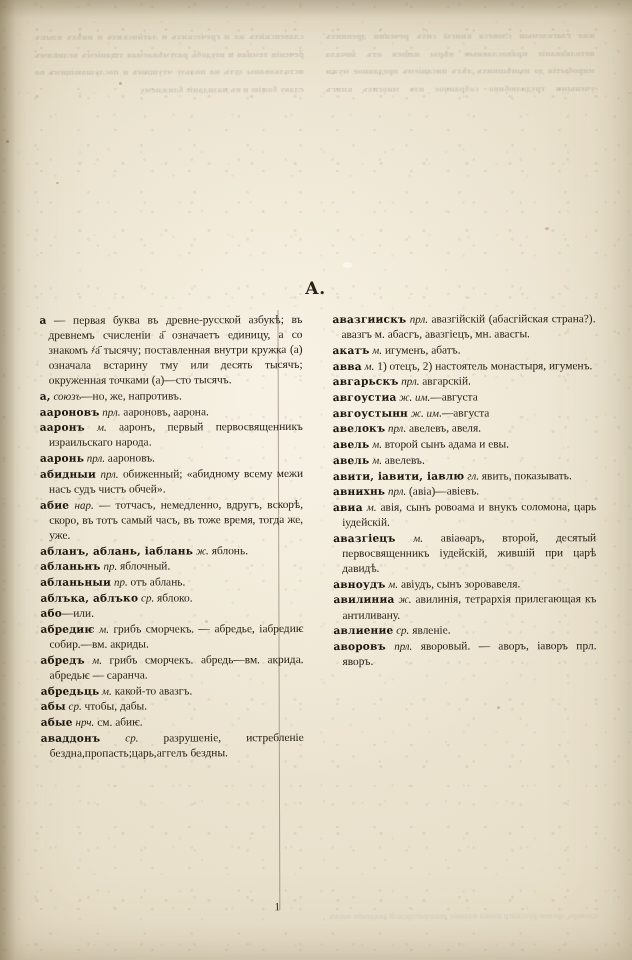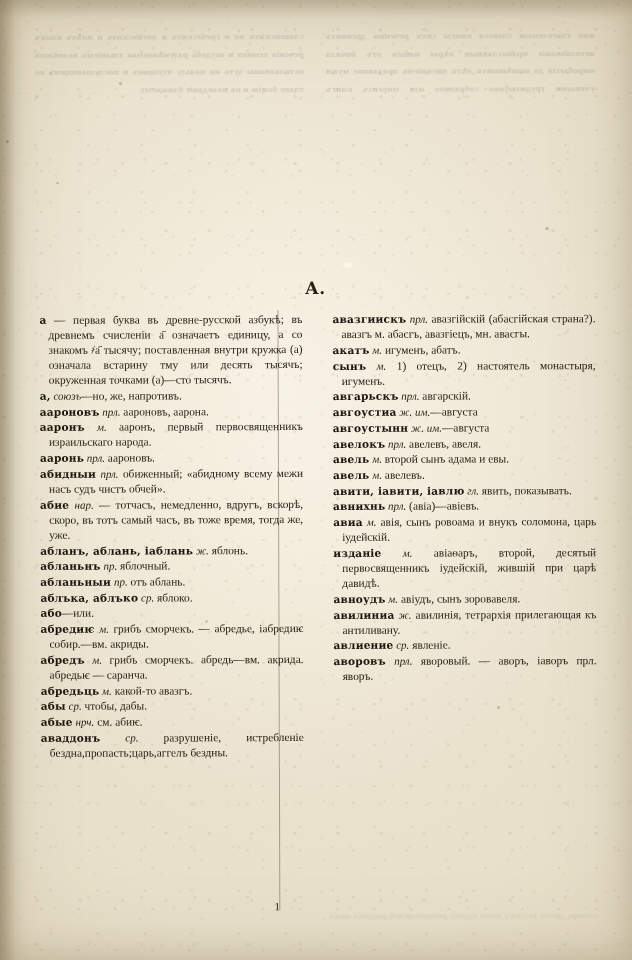--- a/index.html
+++ b/index.html
@@ -217,31 +217,31 @@
           <p class="entry"><span class="hw">абредиѥ</span> <span class="gram">м.</span><span class="def"> грибъ сморчекъ. — абредье, iабредиѥ собир.—вм. акриды.</span></p>
           <p class="entry"><span class="hw">абредъ</span> <span class="gram">м.</span><span class="def"> грибъ сморчекъ. абредь—вм. акрида. абредьѥ — саранча.</span></p>
           <p class="entry"><span class="hw">абредьць</span> <span class="gram">м.</span><span class="def"> какой-то авазгъ.</span></p>
           <p class="entry"><span class="hw">абы</span> <span class="gram">ср.</span><span class="def"> чтобы, дабы.</span></p>
           <p class="entry"><span class="hw">абые</span> <span class="gram">нрч.</span><span class="def"> см. абиѥ.</span></p>
           <p class="entry"><span class="hw">авaддонъ</span> <span class="gram">ср.</span><span class="def"> разрушеніе, истрeбленіе бездна,пропасть;царь,аггелъ бездны.</span></p>
         </div>
       <div class="col" id="col-right">
           <p class="entry"><span class="hw">авазгиискъ</span> <span class="gram">прл.</span><span class="def"> авазгійскій (абасгійская страна?). авазгъ м. абасгъ, авазгіецъ, мн. авасгы.</span></p>
           <p class="entry"><span class="hw">акатъ</span> <span class="gram">м.</span><span class="def"> игуменъ, абатъ.</span></p>
-          <p class="entry"><span class="hw">сынъ</span> <span class="gram">м.</span><span class="def"> 1) отецъ, 2) настоятель монастыря, игуменъ.</span></p>
+          <p class="entry"><span class="hw">авва</span> <span class="gram">м.</span><span class="def"> 1) отецъ, 2) настоятель монастыря, игуменъ.</span></p>
           <p class="entry"><span class="hw">авгарьскъ</span> <span class="gram">прл.</span><span class="def"> авгарскій.</span></p>
           <p class="entry"><span class="hw">авгоустиа</span> <span class="gram">ж. им.</span><span class="def">—августа</span></p>
           <p class="entry"><span class="hw">авгоустынн</span> <span class="gram">ж. им.</span><span class="def">—августа</span></p>
           <p class="entry"><span class="hw">авелокъ</span> <span class="gram">прл.</span><span class="def"> авелевъ, авеля.</span></p>
           <p class="entry"><span class="hw">авель</span> <span class="gram">м.</span><span class="def"> второй сынъ адама и евы.</span></p>
           <p class="entry"><span class="hw">авель</span> <span class="gram">м.</span><span class="def"> авелевъ.</span></p>
           <p class="entry"><span class="hw">авити, iавити, iавлю</span> <span class="gram">гл.</span><span class="def"> явить, показывать.</span></p>
           <p class="entry"><span class="hw">авнихнь</span> <span class="gram">прл.</span><span class="def"> (авіа)—авіевъ.</span></p>
           <p class="entry"><span class="hw">авиа</span> <span class="gram">м.</span><span class="def"> авія, сынъ ровоама и внукъ соломона, царь іудейскій.</span></p>
-          <p class="entry"><span class="hw">изданіе</span> <span class="gram">м.</span><span class="def"> авіаѳаръ, второй, десятый первосвященникъ іудейскій, жившій при царѣ давидѣ.</span></p>
+          <p class="entry"><span class="hw">авазгіецъ</span> <span class="gram">м.</span><span class="def"> авіаѳаръ, второй, десятый первосвященникъ іудейскій, жившій при царѣ давидѣ.</span></p>
           <p class="entry"><span class="hw">авноудъ</span> <span class="gram">м.</span><span class="def"> авіудъ, сынъ зоровавеля.</span></p>
           <p class="entry"><span class="hw">авилиниа</span> <span class="gram">ж.</span><span class="def"> авилинія, тетрархія прилегающая къ антиливану.</span></p>
           <p class="entry"><span class="hw">авлиение</span> <span class="gram">ср.</span><span class="def"> явленіе.</span></p>
           <p class="entry"><span class="hw">авoровъ</span> <span class="gram">прл.</span><span class="def"> яворовый. — аворъ, iаворъ прл. яворъ.</span></p>
         </div>
     </div>
 
     <div id="page-number">1</div>
 
   </div>

